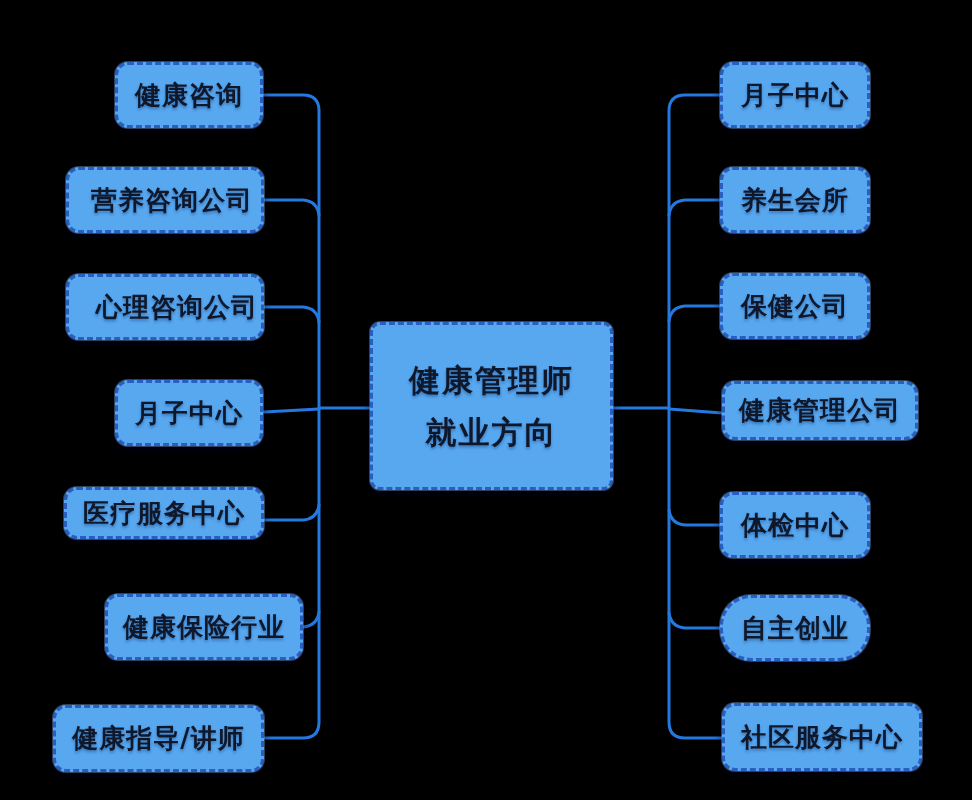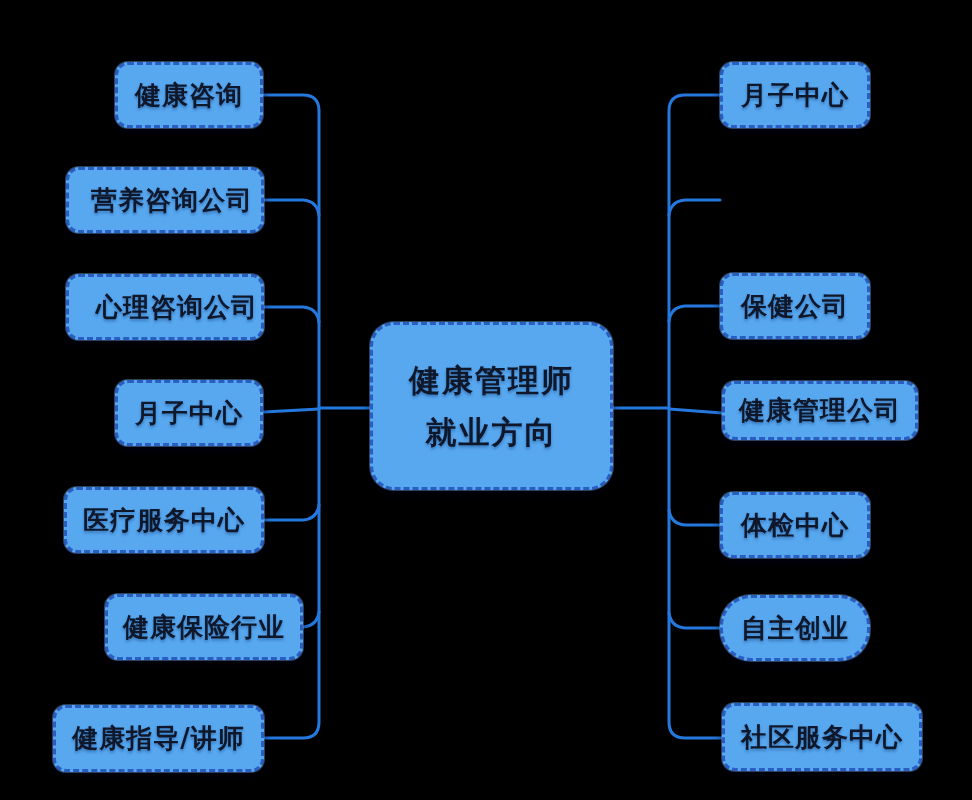--- a/index.html
+++ b/index.html
@@ -44,21 +44,21 @@
     letter-spacing: 1px;
     text-shadow: 0 2px 3px rgba(15, 55, 115, 0.45);
     box-shadow: 0 0 0 1px rgba(130, 185, 245, 0.35),
                 0 4px 8px rgba(0, 0, 25, 0.65);
   }
   .node.center {
     flex-direction: column;
     font-size: 31px;
     line-height: 52px;
     letter-spacing: 2px;
-    border-radius: 24px;
+    border-radius: 10px;
   }
   .node span { display: block; }
 </style>
 </head>
 <body>
 
 <div class="stage">
 
   <svg class="connectors" viewBox="0 0 972 800">
 
@@ -84,37 +84,40 @@
   </div>
   <div class="node" style="left:66px; top:167px; width:198px; height:66px;padding-left:14px;">
     <span>营养咨询公司</span>
   </div>
   <div class="node" style="left:66px; top:274px; width:198px; height:66px;padding-left:24px;">
     <span>心理咨询公司</span>
   </div>
   <div class="node" style="left:115px; top:380px; width:148px; height:66px;">
     <span>月子中心</span>
   </div>
-  <div class="node" style="left:64px; top:487px; width:200px; height:66px;">
+  <div class="node" style="left:64px; top:487px; width:200px; height:52px;">
     <span>医疗服务中心</span>
   </div>
   <div class="node" style="left:65px; top:594px; width:198px; height:66px;margin-left:40px;">
     <span>健康保险行业</span>
   </div>
   <div class="node" style="left:53px; top:705px; width:211px; height:67px;">
     <span>健康指导/讲师</span>
   </div>
 
   <div class="node center" style="left:370px; top:322px; width:243px; height:168px;">
     <span>健康管理师</span>
     <span>就业方向</span>
   </div>
 
   <div class="node" style="left:720px; top:62px; width:150px; height:66px;">
     <span>月子中心</span>
+  </div>
+  <div class="node" style="left:720px; top:167px; width:150px; height:66px;">
+    <span>养生会所</span>
   </div>
   <div class="node" style="left:720px; top:273px; width:150px; height:66px;">
     <span>保健公司</span>
   </div>
   <div class="node" style="left:722px; top:381px; width:196px; height:59px;">
     <span>健康管理公司</span>
   </div>
   <div class="node" style="left:720px; top:492px; width:150px; height:66px;">
     <span>体检中心</span>
   </div>

